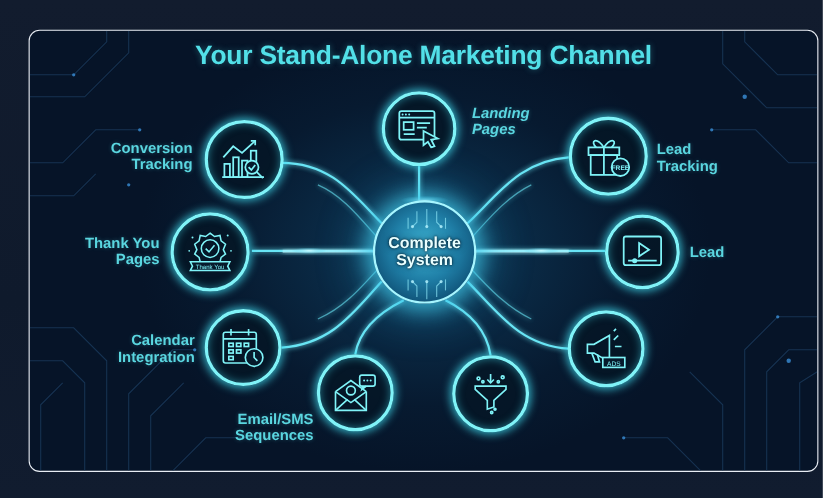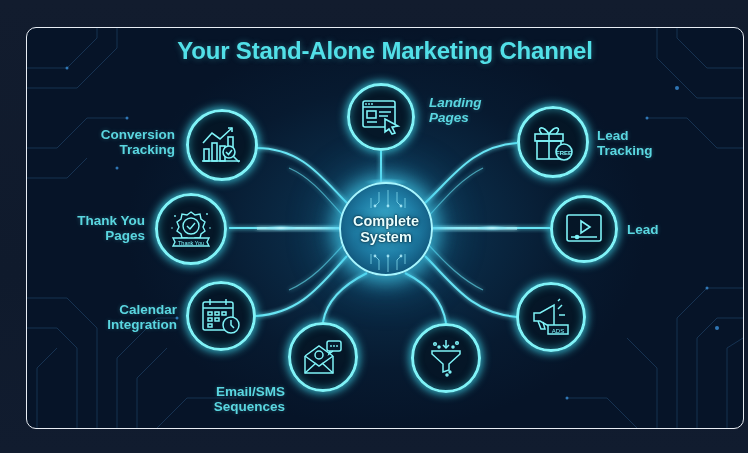--- a/index.html
+++ b/index.html
@@ -279,21 +279,21 @@
         <rect x="25" y="3" width="14" height="10" rx="2" fill="#061a2c"></rect>
         <path d="M28 13 L27 16 L31 13"></path>
       </g>
       <g fill="#7ff3f8">
           <circle cx="29" cy="8" r="0.9"></circle>
           <circle cx="32" cy="8" r="0.9"></circle>
           <circle cx="35" cy="8" r="0.9"></circle>
         </g>
     </svg>
   </div>
-  <div class="label r" style="right:458px;top:356px;">
+  <div class="label r" style="right:458px;top:345px;">
     <div>Email/SMS</div>
     <div>Sequences</div>
   </div>
 
   <div class="node" style="left:384px;top:295px;width:70px;height:70px;">
     <svg width="36" height="40" viewBox="0 0 36 40">
       <g stroke="#7ff3f8" stroke-width="1.5" fill="none">
         <line x1="18" y1="2" x2="18" y2="10"></line>
           <path d="M15 7 L18 10 L21 7"></path>
         <path d="M4 13 L32 13 L32 16 L21 26 L21 32 L15 34 L15 26 L4 16 Z"></path>

